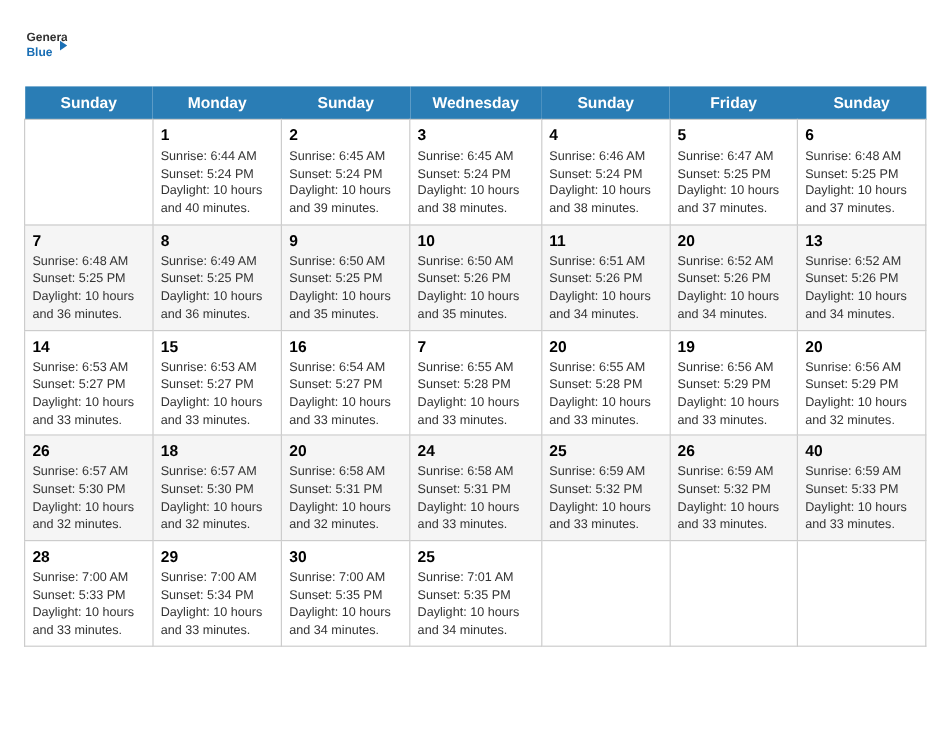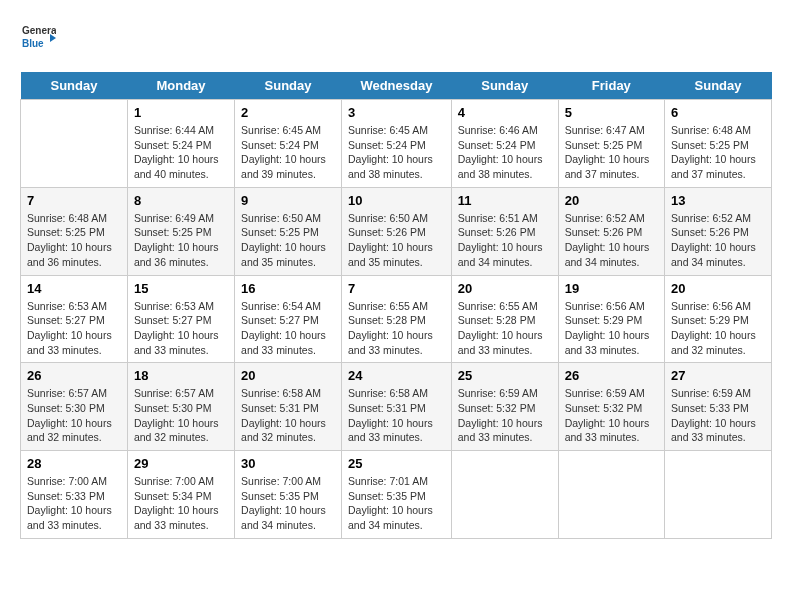--- a/index.html
+++ b/index.html
@@ -209,21 +209,21 @@
         </td>
         <td>
           <span class="day-number">25</span>
           <div class="day-info">Sunrise: 6:59 AM<br>Sunset: 5:32 PM<br>Daylight: 10 hours<br>and 33 minutes.</div>
         </td>
         <td>
           <span class="day-number">26</span>
           <div class="day-info">Sunrise: 6:59 AM<br>Sunset: 5:32 PM<br>Daylight: 10 hours<br>and 33 minutes.</div>
         </td>
         <td>
-          <span class="day-number">27</span>
+          <span class="day-number">40</span>
           <div class="day-info">Sunrise: 6:59 AM<br>Sunset: 5:33 PM<br>Daylight: 10 hours<br>and 33 minutes.</div>
         </td>
       </tr>
       <tr>
         <td>
           <span class="day-number">28</span>
           <div class="day-info">Sunrise: 7:00 AM<br>Sunset: 5:33 PM<br>Daylight: 10 hours<br>and 33 minutes.</div>
         </td>
         <td>
           <span class="day-number">29</span>

